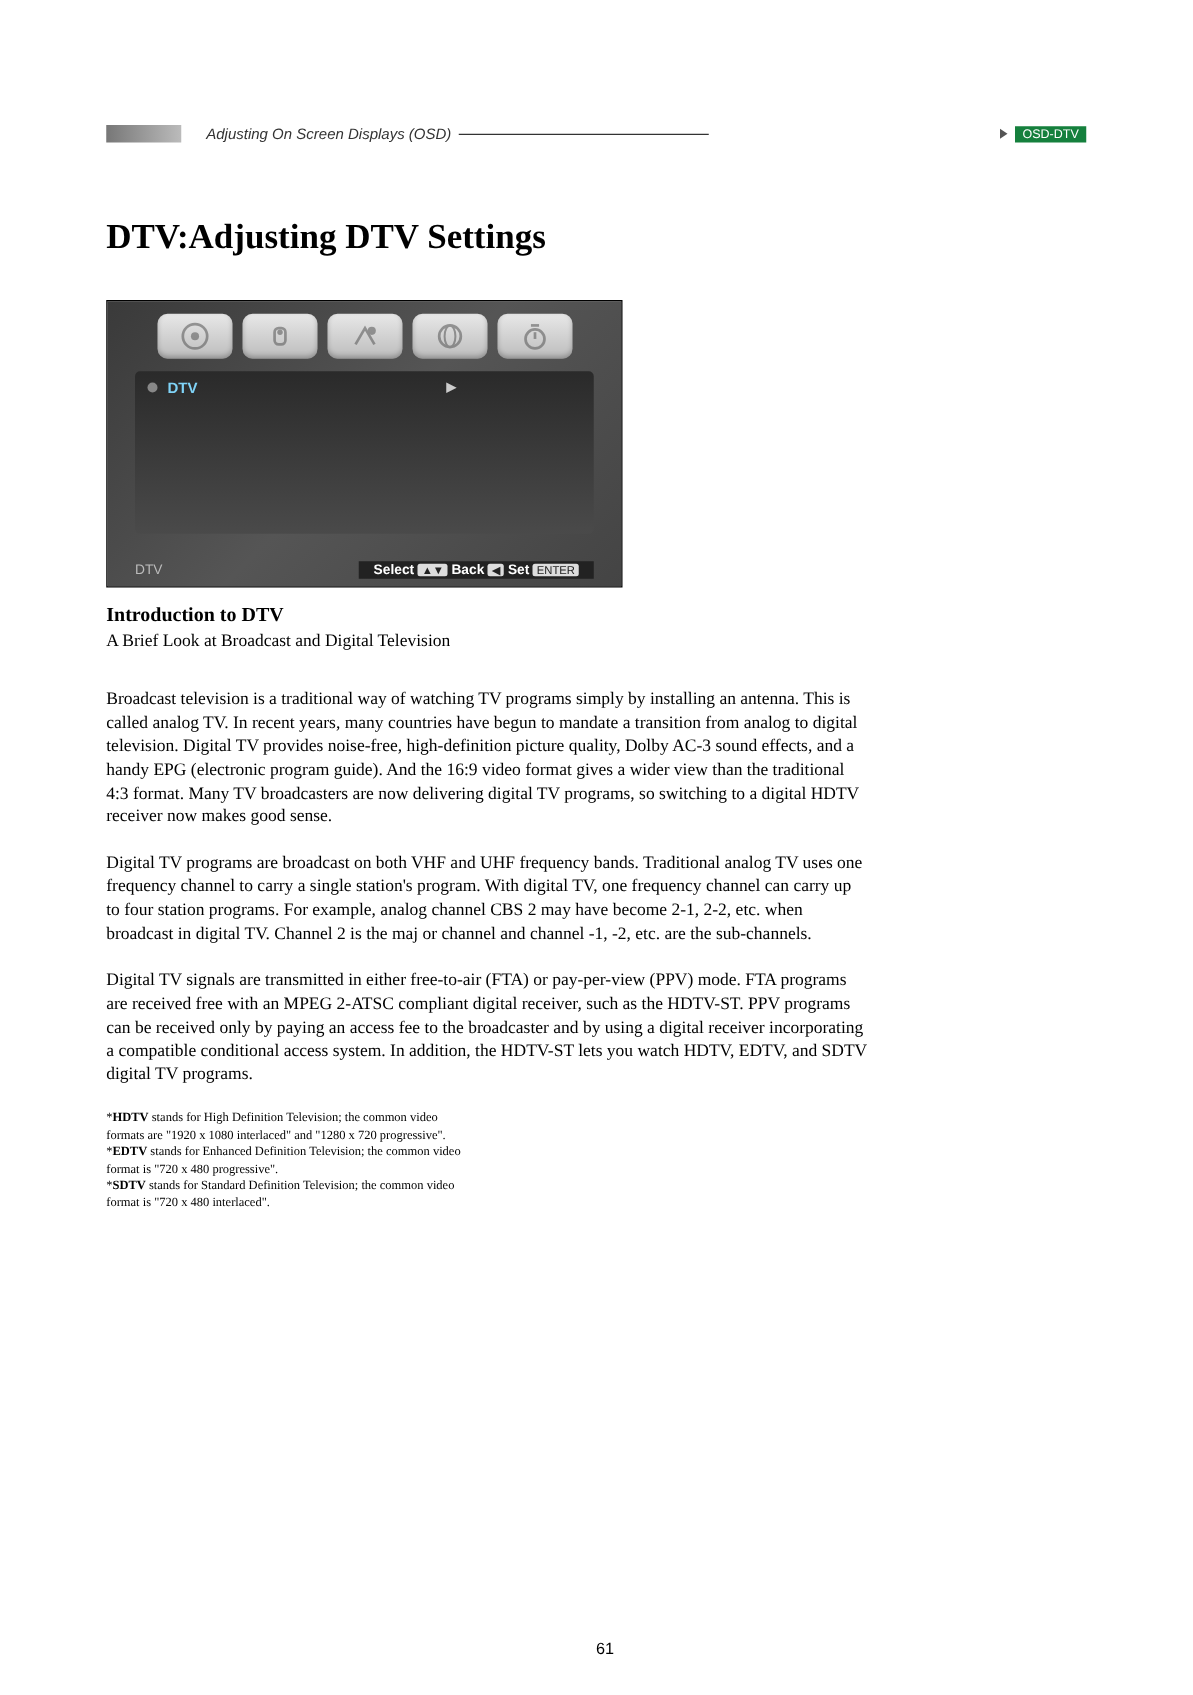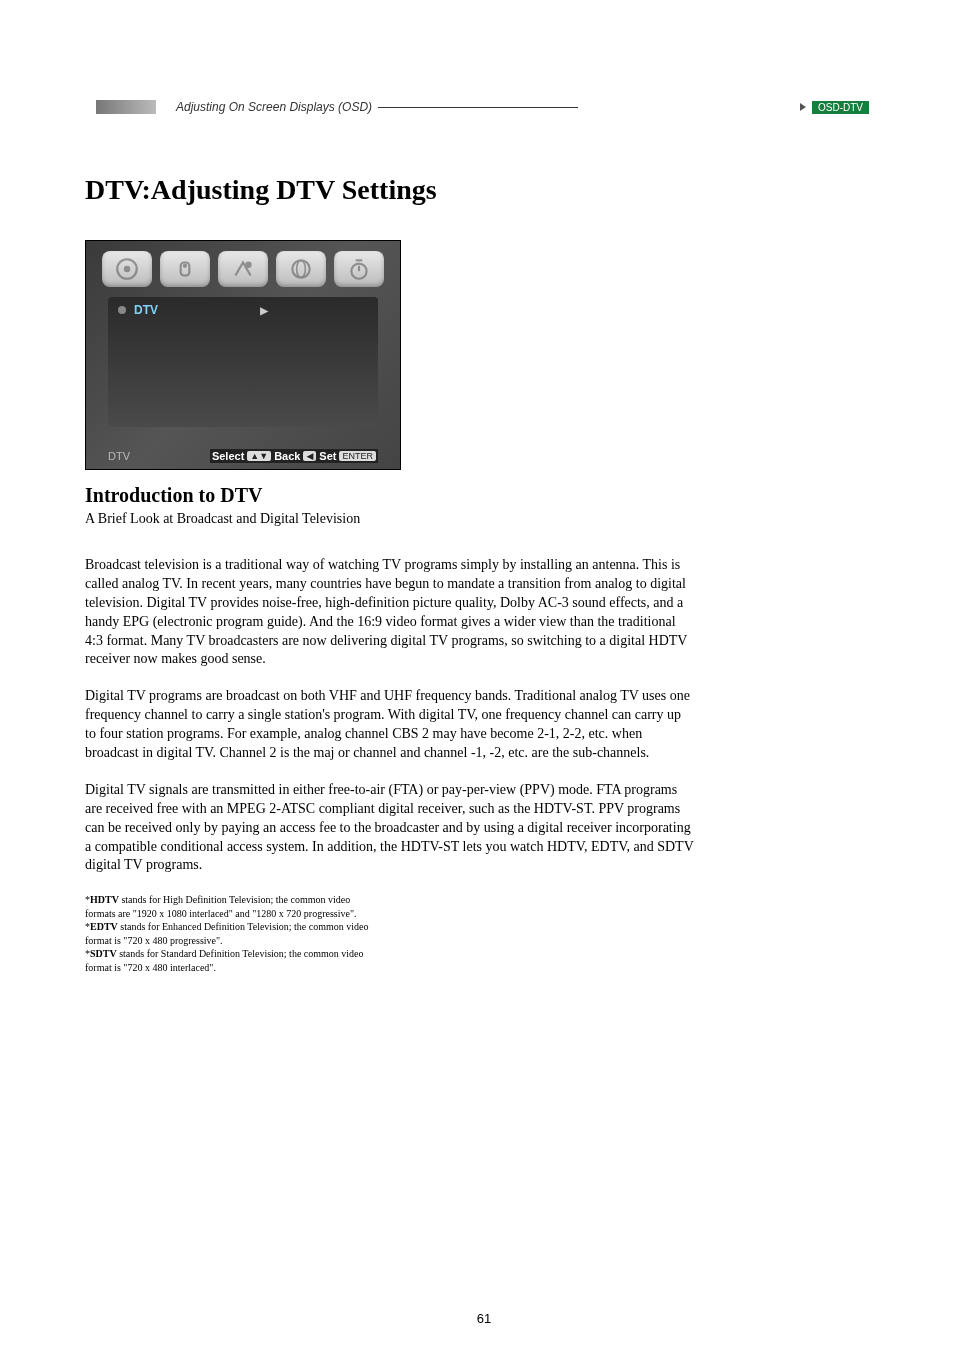--- a/index.html
+++ b/index.html
@@ -1,52 +1,52 @@
 <!DOCTYPE html>
 <html><head>
 <meta charset="utf-8">
 <style>
   * { margin: 0; padding: 0; box-sizing: border-box; }
   body { background: #fff; font-family: Georgia, 'Times New Roman', serif; width: 954px; height: 1356px; position: relative; }
   .page { padding: 100px 85px 40px 85px; position: relative; }
   .header-row { display: flex; align-items: center; justify-content: space-between; margin-bottom: 60px; }
-  .header-left { display: flex; align-items: flex-end; gap: 20px; margin-left: 11px; }
+  .header-left { display: flex; align-items: flex-end; gap: 20px; }
   .header-bar { width: 60px; height: 14px; background: linear-gradient(to right, #777, #bbb); }
   .header-title-wrap { display: flex; align-items: center; font-family: Arial, sans-serif; font-style: italic; font-size: 12px; color: #333; }
   .header-line { flex: 1; border-top: 1px solid #333; margin-left: 6px; width: 200px; }
   .header-right { display: flex; align-items: center; gap: 4px; }
   .header-right svg { width: 10px; height: 10px; }
   .header-tag { background: #15803d; color: #fff; font-size: 10px; font-family: Arial, sans-serif; padding: 1px 6px; }
   .main-title { font-size: 28px; font-weight: bold; margin-bottom: 8px; }
   .screenshot {
-    width: 316px; height: 230px;
+    width: 413px; height: 230px;
     background: linear-gradient(135deg, #3a3a3a 0%, #555 50%, #444 100%);
     border: 1px solid #000; margin-bottom: 14px; position: relative; overflow: hidden; margin-top: 34px;
   }
   .tabrow { display: flex; gap: 8px; padding: 10px 16px 4px 16px; justify-content: center; }
   .tabicon {
     width: 60px; height: 36px; border-radius: 8px;
     background: linear-gradient(to bottom, #e8e8e8, #bcbcbc);
     display: flex; align-items: center; justify-content: center;
     box-shadow: inset 0 -2px 4px rgba(0,0,0,0.25);
   }
   .tabicon svg { width: 26px; height: 26px; opacity: 0.55; }
   .menu-area {
     margin: 6px 22px 8px 22px;
     background: linear-gradient(to bottom, #2a2a2a, #4a4a4a);
     border-radius: 4px; height: 130px; padding: 6px 10px;
   }
   .menu-row { display: flex; align-items: center; gap: 8px; color: #7fd3f7; font-family: Arial, sans-serif; font-size: 12px; font-weight: bold; }
   .menu-bullet { width: 8px; height: 8px; border-radius: 50%; background: #888; }
   .menu-arrow { margin-left: auto; margin-right: 100px; color: #ccc; font-size: 10px; }
   .footer-bar { position: absolute; bottom: 6px; left: 22px; right: 22px; display: flex; align-items: center; justify-content: space-between; font-family: Arial, sans-serif; color: #bbb; font-size: 11px; }
-  .footer-right { background: #222; padding: 1px 2px; display: flex; align-items: center; gap: 3px; }
+  .footer-right { background: #222; padding: 1px 12px; display: flex; align-items: center; gap: 3px; }
   .footer-label { color: #fff; font-weight: bold; }
   .footer-key { background: #ddd; color: #222; border-radius: 2px; padding: 0 3px; font-size: 9px; }
-  .section-title { font-size: 20px; font-weight: bold; margin-bottom: 4px; }
+  .section-title { font-size: 16px; font-weight: bold; margin-bottom: 4px; }
   .subhead { font-size: 14px; margin-bottom: 29px; }
   .para { font-size: 14px; line-height: 1.35; margin-bottom: 18px; max-width: 610px; }
   .defs { font-size: 10px; line-height: 1.35; max-width: 620px; }
   .defs .row { text-indent: -11px; padding-left: 11px; }
   .pagenum { position: absolute; bottom: 30px; left: 0; right: 0; text-align: center; font-size: 13px; font-family: Arial, sans-serif; margin-left: 14px; }
 </style>
 </head>
 <body>
 
 <div class="page">

